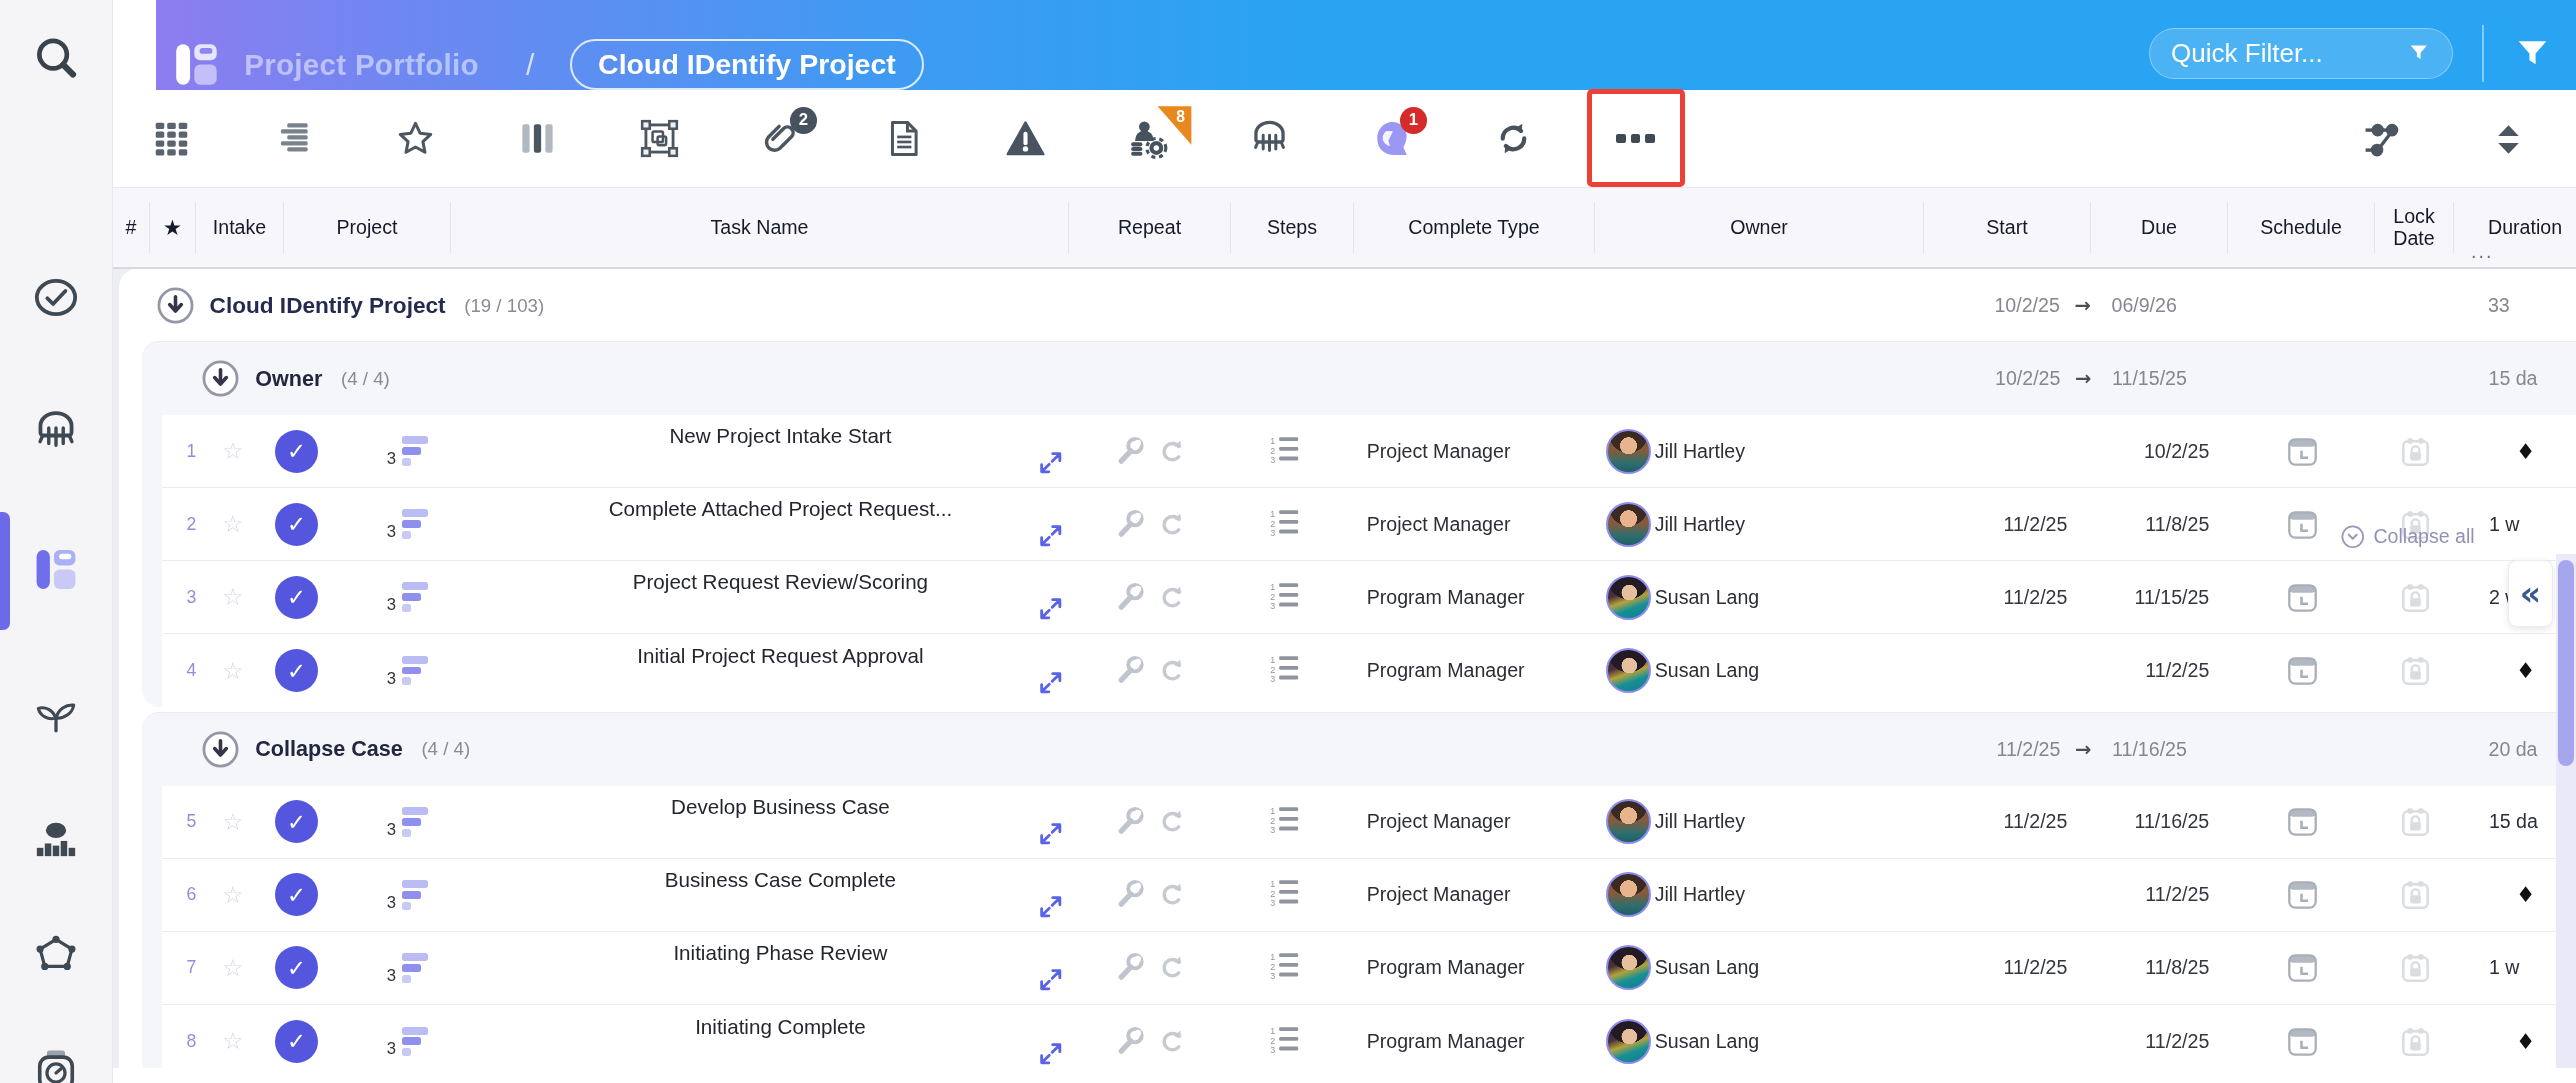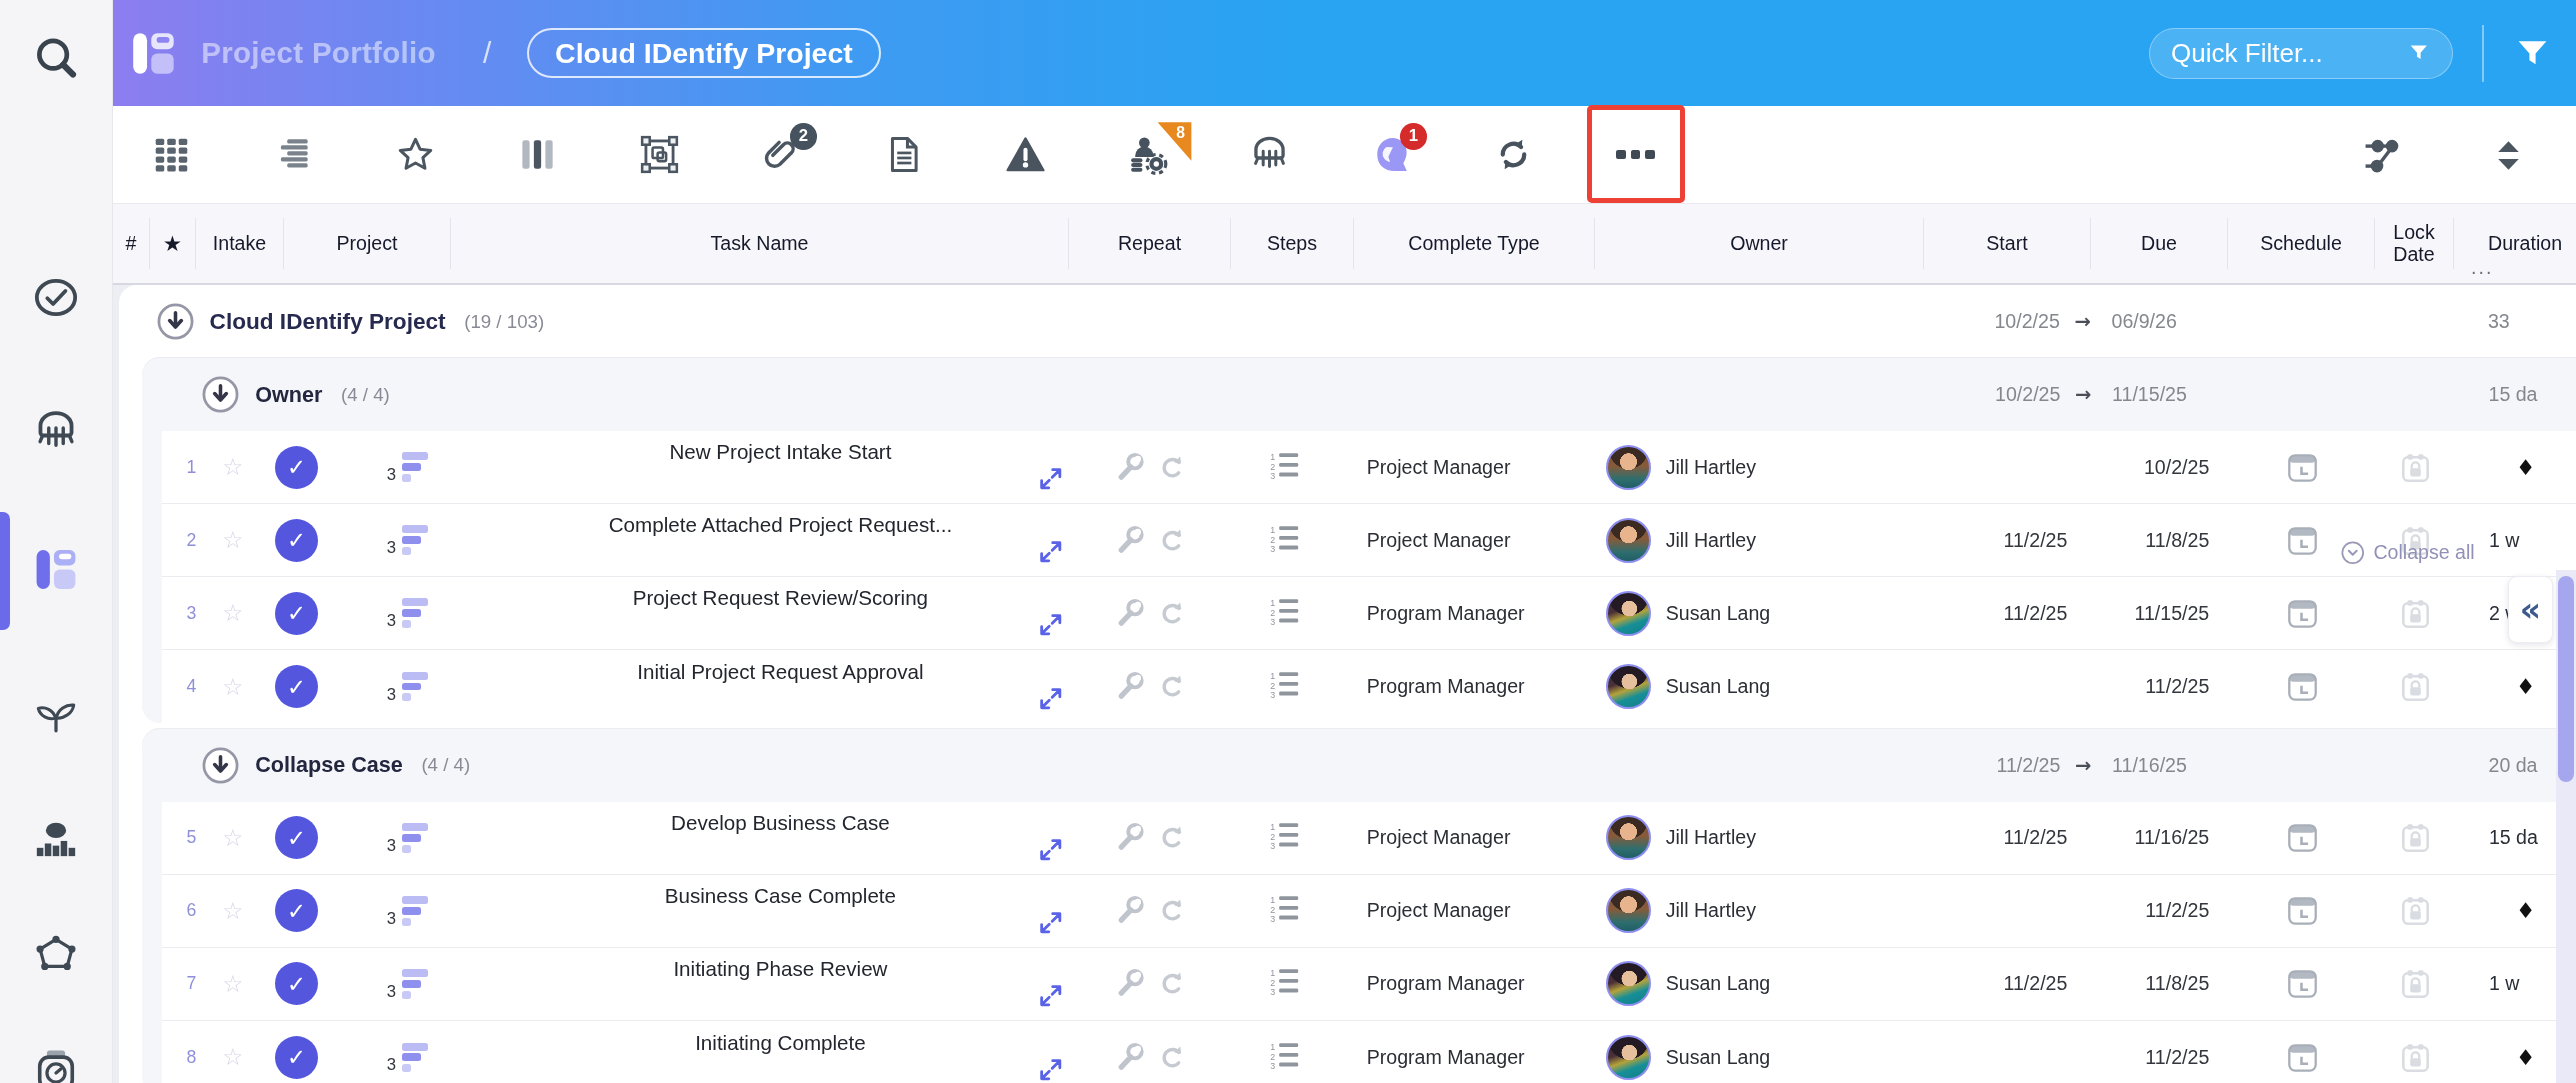--- a/index.html
+++ b/index.html
@@ -13,23 +13,23 @@
   .sbtn { position:absolute; left:50%; transform:translateX(-50%); width:55px; height:55px;
     display:flex; align-items:center; justify-content:center; background:none; border:none; cursor:pointer; }
   .sbtn svg { width:47px; height:47px; }
   .side-ind { position:absolute; left:0; top:512px; width:9.8px; height:118px;
     background:#6b6bea; border-radius:0 6.9px 6.9px 0; }
 
   
   .main { position:absolute; left:113px; top:0; width:2463px; height:1084px; }
 
   
-  .topbar { position:relative; height:106px;
+  .topbar { position:relative; height:90px;
     background:linear-gradient(90deg,#8d7df0 0%,#6f87f1 10%,#3f9af2 30%,#29a4f2 48%,#29a4f2 100%);
-    display:flex; align-items:center; }
+    display:flex; align-items:flex-end;margin-left:43px; }
   .brand { display:flex; align-items:center; gap:21.6px; padding-left:15.7px; }
   .brand-logo svg { width:51px; height:49px; display:block; }
   .brand-name { font-size:29.5px; font-weight:bold; color:rgba(255,255,255,.5); letter-spacing:0.3px; }
   .brand-sep { font-size:30px; color:rgba(255,255,255,.75); margin:0 13.7px 0 25.5px; font-weight:300; }
   .proj-pill { border:2.9px solid rgba(255,255,255,.8); border-radius:26.5px; padding:6.9px 26.5px;
     color:#fff; font-size:28.5px; font-weight:bold; background:transparent; cursor:pointer; }
   .topbar-right { position:absolute; right:25.5px; top:0; height:106px; display:flex; align-items:center; gap:29.5px; }
   .qf-pill { display:flex; align-items:center; justify-content:space-between; width:304px; height:51px;
     background:rgba(255,255,255,.16); border:1.5px solid rgba(255,255,255,.35); border-radius:25.5px;
     padding:0 21.6px; color:#fff; font-size:26px; cursor:pointer; }
@@ -107,21 +107,21 @@
   .p-bars .b2 { width:19.6px; background:#8f8fee; }
   .p-bars .b3 { width:8.8px;  background:#c9c9f6; }
   .t-name { display:flex; align-items:center; padding-left:39px; padding-right:3.9px; font-size:20.6px; color:#23262e;
     white-space:nowrap; overflow:hidden;flex-direction:column; }
   .t-expand { margin-left:auto; width:29.5px; height:29.5px; flex:0 0 auto; cursor:pointer; }
   .t-tools { display:flex; justify-content:center; cursor:pointer; }
   .t-tools svg { width:86px; height:35px; }
   .t-steps { padding-left:37px; cursor:pointer; }
   .t-steps svg { width:33px; height:31px; }
   .t-res { padding-left:11.8px; font-size:19.6px; color:#2b2e35; white-space:nowrap; }
-  .t-owner { display:flex; align-items:center; gap:15px; padding-left:9.8px; }
+  .t-owner { display:flex; align-items:center; gap:4px; padding-left:9.8px; }
   .avatar { width:45px; height:45px; border-radius:50%; border:2.5px solid #8d8df0; flex:0 0 auto; }
   .avatar.jill { background:
       radial-gradient(circle at 50% 36%, #e8b48e 0 25%, rgba(0,0,0,0) 26%),
       radial-gradient(circle at 50% 6%, #3a2a22 0 44%, rgba(0,0,0,0) 45%),
       linear-gradient(180deg,#6a5242 0%,#8a5a38 45%,#2e6e6e 78%,#1f5f66 100%); }
   .avatar.susan { background:
       radial-gradient(circle at 52% 38%, #e6c09c 0 23%, rgba(0,0,0,0) 24%),
       radial-gradient(circle at 50% 4%, #241a24 0 46%, rgba(0,0,0,0) 47%),
       linear-gradient(160deg,#3a2a33 0%,#4a3038 38%,#b5a23a 55%,#178f96 72%,#0f7e88 100%); }
   .owner-name { font-size:19.6px; color:#2b2e35; white-space:nowrap; }

